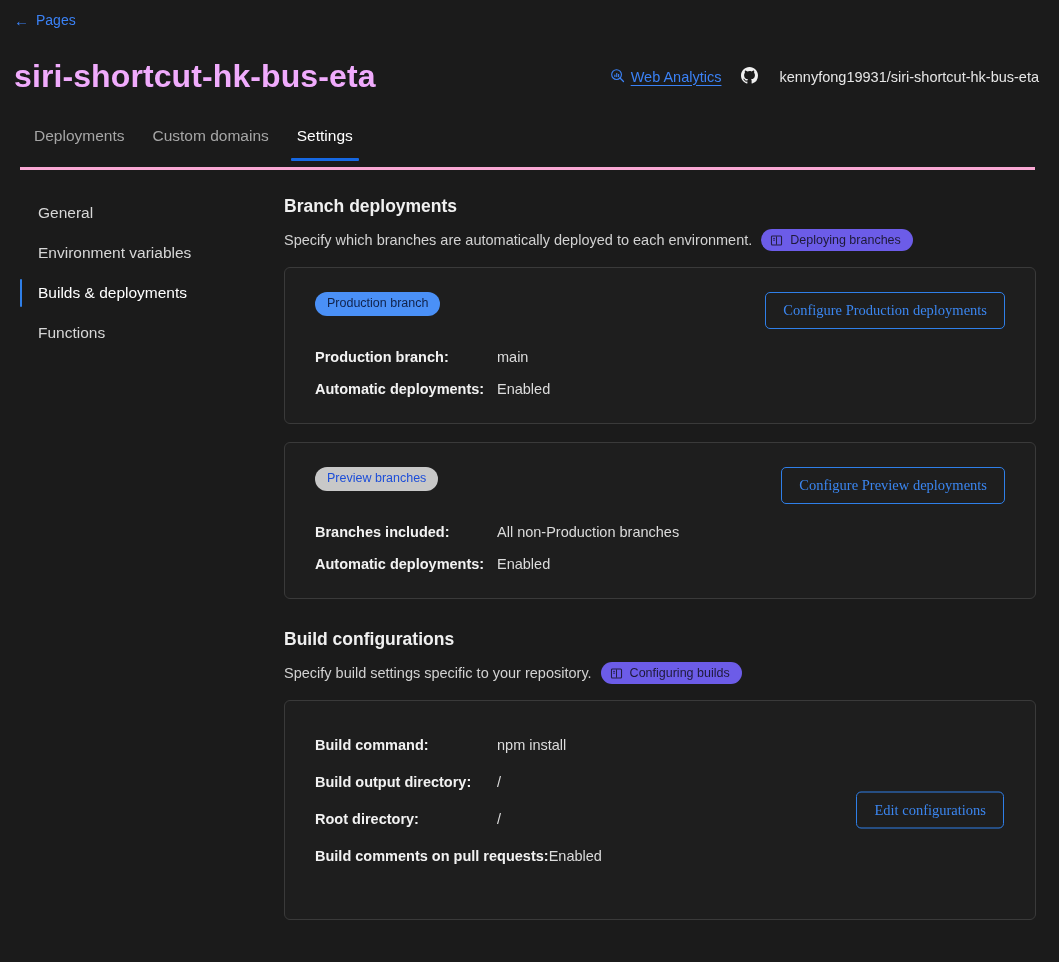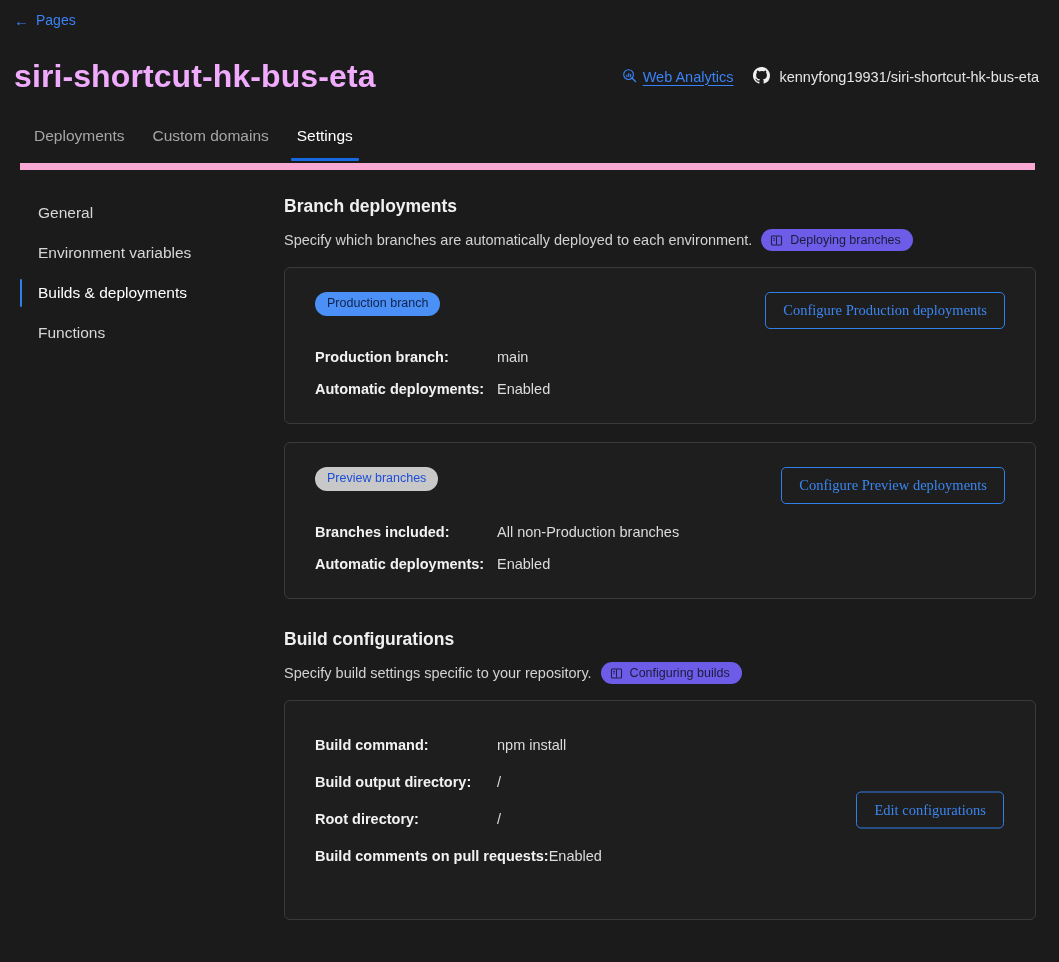--- a/index.html
+++ b/index.html
@@ -29,29 +29,29 @@
   .page-title {
     font-size: 32px; font-weight: 700; color: #f0abfc; letter-spacing: .1px;
   }
   .header-right { display: flex; align-items: center; gap: 20px; }
   .analytics-link {
     display: flex; align-items: center; gap: 6px;
     color: #3b82f6; font-size: 14.5px; cursor: pointer;
   }
   .analytics-link .txt { text-decoration: underline; text-underline-offset: 3px; }
   .repo-link {
-    display: flex; align-items: center; gap: 9px;
+    display: flex; align-items: center; gap: 21px;
     color: #e6e6e6; font-size: 14.5px; cursor: pointer;
   }
 
   
   .tabbar {
     position: absolute; left: 20px; right: 24px; top: 126px;
     height: 44px;
-    border-bottom: 7px solid #f9a8d4;
+    border-bottom: 3px solid #f9a8d4;
     display: flex; align-items: flex-start; gap: 0;
   }
   .tab {
     position: relative;
     padding: 0 14px 14px 14px;
     font-size: 15.5px; color: #a6a6a6; cursor: pointer; line-height: 1.3;
   }
   .tab.active { color: #ffffff; }
   .tab.active::after {
     content: ""; position: absolute; left: 8px; right: 8px; bottom: -1px;

